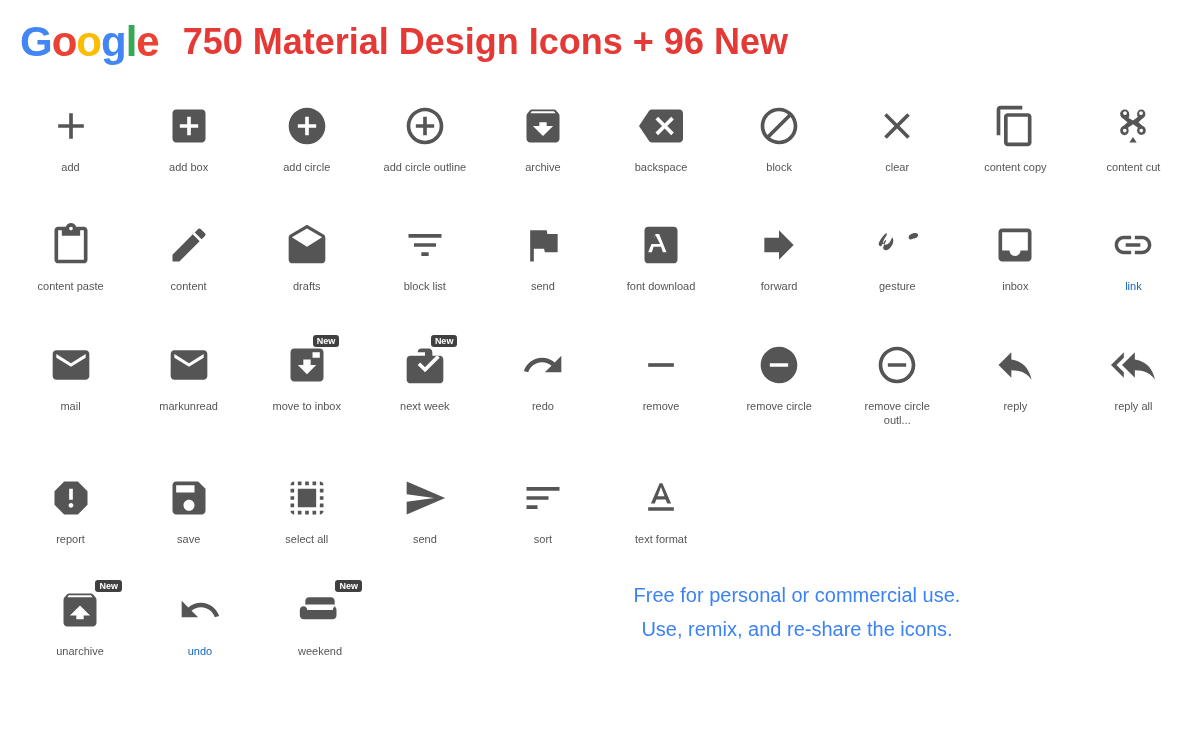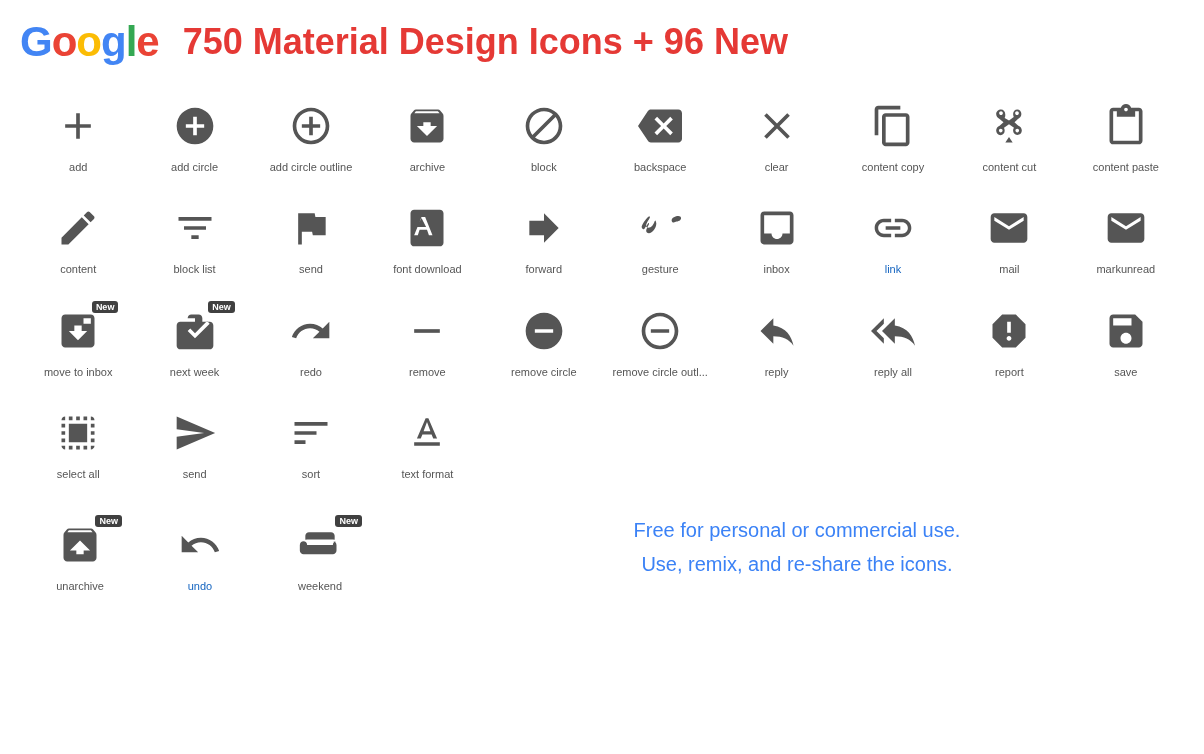--- a/index.html
+++ b/index.html
@@ -34,21 +34,21 @@
     .g-green { color: #34A853; }
     .header-title {
       font-size: 36px;
       font-weight: 900;
       color: #e53935;
       font-family: Arial, sans-serif;
     }
     .icons-grid {
       display: grid;
       grid-template-columns: repeat(10, 1fr);
-      gap: 0;
+      gap: 17px;
     }
     .icon-cell {
       display: flex;
       flex-direction: column;
       align-items: center;
       justify-content: flex-start;
       padding: 16px 4px 12px 4px;
       position: relative;
     }
     .icon-svg {
@@ -114,20 +114,28 @@
       <div class="icon-svg">
         <svg viewBox="0 0 24 24">
             <path d="M19 13H13v6h-2v-6H5v-2h6V5h2v6h6z"></path>
           </svg>
       </div>
       <span class="icon-label">add</span>
     </div>
     <div class="icon-cell">
       <div class="icon-svg">
         <svg viewBox="0 0 24 24">
+            <path d="M19 3H5c-1.1 0-2 .9-2 2v14c0 1.1.9 2 2 2h14c1.1 0 2-.9 2-2V5c0-1.1-.9-2-2-2zm-2 10h-4v4h-2v-4H7v-2h4V7h2v4h4v2z"></path>
+          </svg>
+      </div>
+      <span class="icon-label">add box</span>
+    </div>
+    <div class="icon-cell">
+      <div class="icon-svg">
+        <svg viewBox="0 0 24 24">
             <path d="M12 2C6.48 2 2 6.48 2 12s4.48 10 10 10 10-4.48 10-10S17.52 2 12 2zm5 11h-4v4h-2v-4H7v-2h4V7h2v4h4v2z"></path>
           </svg>
       </div>
       <span class="icon-label">add circle</span>
     </div>
     <div class="icon-cell">
       <div class="icon-svg">
         <svg viewBox="0 0 24 24">
             <path d="M13 7h-2v4H7v2h4v4h2v-4h4v-2h-4V7zm-1-5C6.48 2 2 6.48 2 12s4.48 10 10 10 10-4.48 10-10S17.52 2 12 2zm0 18c-4.41 0-8-3.59-8-8s3.59-8 8-8 8 3.59 8 8-3.59 8-8 8z"></path>
           </svg>
@@ -138,36 +146,36 @@
       <div class="icon-svg">
         <svg viewBox="0 0 24 24">
             <path d="M20.54 5.23l-1.39-1.68C18.88 3.21 18.47 3 18 3H6c-.47 0-.88.21-1.16.55L3.46 5.23C3.17 5.57 3 6.02 3 6.5V19c0 1.1.9 2 2 2h14c1.1 0 2-.9 2-2V6.5c0-.48-.17-.93-.46-1.27zM12 17.5L6.5 12H10v-2h4v2h3.5L12 17.5zM5.12 5l.81-1h12l.94 1H5.12z"></path>
           </svg>
       </div>
       <span class="icon-label">archive</span>
     </div>
     <div class="icon-cell">
       <div class="icon-svg">
         <svg viewBox="0 0 24 24">
+            <path d="M22 3H7c-.69 0-1.23.35-1.59.88L0 12l5.41 8.11c.36.53.9.89 1.59.89h15c1.1 0 2-.9 2-2V5c0-1.1-.9-2-2-2zm-3 12.59L17.59 17 14 13.41 10.41 17 9 15.59 12.59 12 9 8.41 10.41 7 14 10.59 17.59 7 19 8.41 15.41 12 19 15.59z"></path>
+          </svg>
+      </div>
+      <span class="icon-label">backspace</span>
+    </div>
+    <div class="icon-cell">
+      <div class="icon-svg">
+        <svg viewBox="0 0 24 24">
             <path d="M12 2C6.48 2 2 6.48 2 12s4.48 10 10 10 10-4.48 10-10S17.52 2 12 2zM4 12c0-4.42 3.58-8 8-8 1.85 0 3.55.63 4.9 1.68L5.68 16.9C4.63 15.55 4 13.85 4 12zm8 8c-1.85 0-3.55-.63-4.9-1.68L18.32 7.1C19.37 8.45 20 10.15 20 12c0 4.42-3.58 8-8 8z"></path>
           </svg>
       </div>
       <span class="icon-label">block</span>
     </div>
     <div class="icon-cell">
       <div class="icon-svg">
         <svg viewBox="0 0 24 24">
-            <path d="M22 3H7c-.69 0-1.23.35-1.59.88L0 12l5.41 8.11c.36.53.9.89 1.59.89h15c1.1 0 2-.9 2-2V5c0-1.1-.9-2-2-2zm-3 12.59L17.59 17 14 13.41 10.41 17 9 15.59 12.59 12 9 8.41 10.41 7 14 10.59 17.59 7 19 8.41 15.41 12 19 15.59z"></path>
-          </svg>
-      </div>
-      <span class="icon-label">backspace</span>
-    </div>
-    <div class="icon-cell">
-      <div class="icon-svg">
-        <svg viewBox="0 0 24 24">
             <path d="M19 6.41L17.59 5 12 10.59 6.41 5 5 6.41 10.59 12 5 17.59 6.41 19 12 13.41 17.59 19 19 17.59 13.41 12z"></path>
           </svg>
       </div>
       <span class="icon-label">clear</span>
     </div>
     <div class="icon-cell">
       <div class="icon-svg">
         <svg viewBox="0 0 24 24">
             <path d="M16 1H4c-1.1 0-2 .9-2 2v14h2V3h12V1zm3 4H8c-1.1 0-2 .9-2 2v14c0 1.1.9 2 2 2h11c1.1 0 2-.9 2-2V7c0-1.1-.9-2-2-2zm0 16H8V7h11v14z"></path>
           </svg>
@@ -191,20 +199,28 @@
       </div>
       <span class="icon-label">content paste</span>
     </div>
     <div class="icon-cell">
       <div class="icon-svg">
         <svg viewBox="0 0 24 24">
             <path d="M3 17.25V21h3.75L17.81 9.94l-3.75-3.75L3 17.25zM20.71 7.04c.39-.39.39-1.02 0-1.41l-2.34-2.34c-.39-.39-1.02-.39-1.41 0l-1.83 1.83 3.75 3.75 1.83-1.83z"></path>
           </svg>
       </div>
       <span class="icon-label">content</span>
+    </div>
+    <div class="icon-cell">
+      <div class="icon-svg">
+        <svg viewBox="0 0 24 24">
+            <path d="M21.99 8c0-.72-.37-1.35-.94-1.7L12 1 2.95 6.3C2.38 6.65 2 7.28 2 8v12c0 1.1.9 2 2 2h16c1.1 0 2-.9 2-2l-.01-12zM12 13L3.74 7.84 12 3l8.26 4.84L12 13z"></path>
+          </svg>
+      </div>
+      <span class="icon-label">drafts</span>
     </div>
     <div class="icon-cell">
       <div class="icon-svg">
         <svg viewBox="0 0 24 24">
             <path d="M10 18h4v-2h-4v2zM3 6v2h18V6H3zm3 7h12v-2H6v2z"></path>
           </svg>
       </div>
       <span class="icon-label">block list</span>
     </div>
     <div class="icon-cell">

